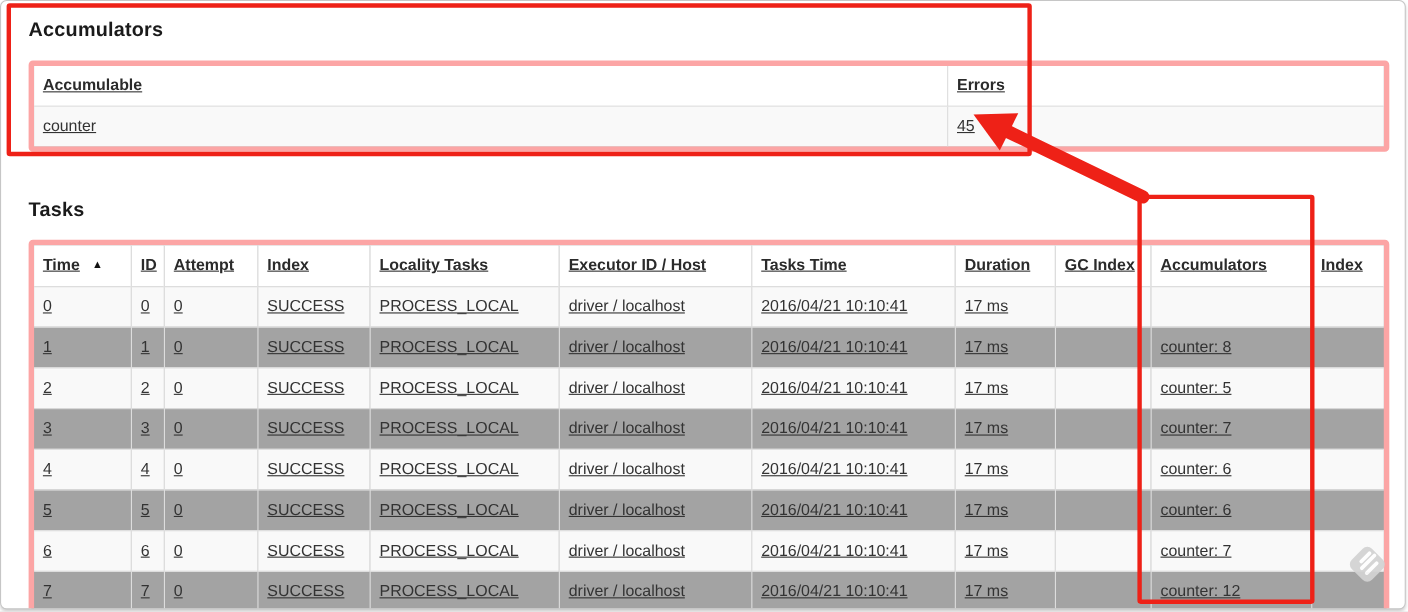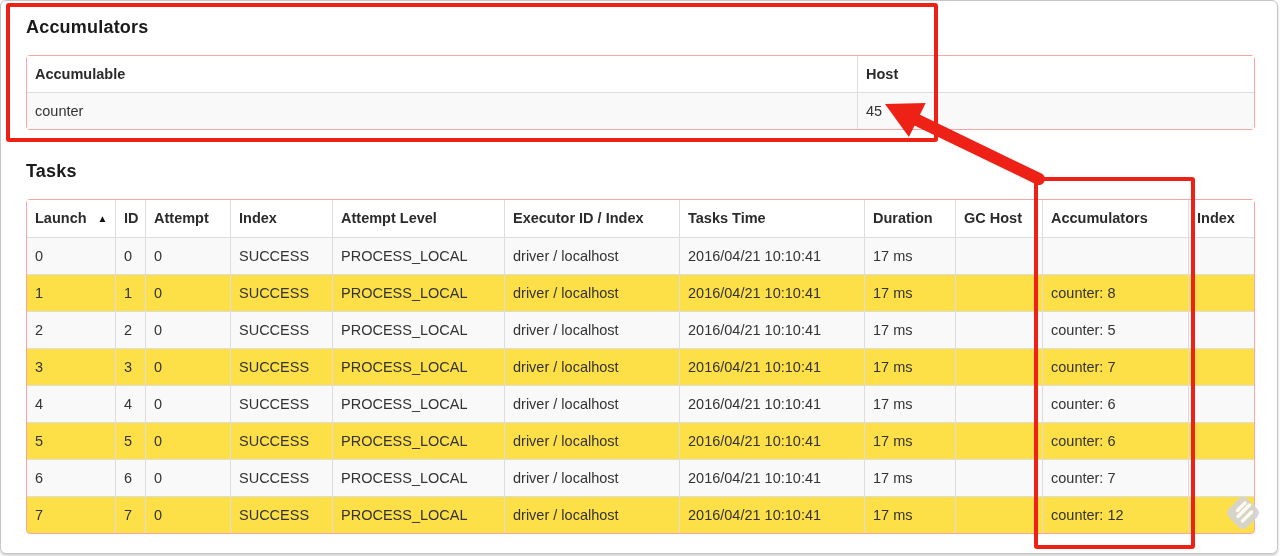--- a/index.html
+++ b/index.html
@@ -21,32 +21,33 @@
   }
   .content { padding: 4px 26px 0 25px; }
 
   h4.section-title {
     font-size: 18px;
     font-weight: bold;
     color: #1a1a1a;
     letter-spacing: 0.2px;
   }
   .title-accumulators { padding-top: 12px; margin-bottom: 17px; }
-  .title-tasks       { margin-top: 31px; margin-bottom: 17px; }
+  .title-tasks       { margin-top: 42px; margin-bottom: 17px; }
 
   table.tbl {
     table-layout: fixed;
     border-collapse: separate;
     border-spacing: 0;
     width: 1227px;
-    background: #fde047;
-    border: 1px solid #fca5a5;
+    background: #a3a3a3;
+    border: 5px solid #fca5a5;
     border-radius: 4px;
     font-size: 14.5px;
     color: #333;
+    text-decoration: underline;
   }
   .tbl th, .tbl td {
     box-sizing: border-box;
     padding: 8px;
     line-height: 20px;
     text-align: left;
     vertical-align: top;
     border-left: 1px solid #ddd;
     white-space: nowrap;
     overflow: hidden;
@@ -95,21 +96,21 @@
       <colgroup>
         <col style="width:830px">
         <col style="width:397px">
       </colgroup>
       <thead>
         <tr>
           <th>
             <span>Accumulable</span>
           </th>
           <th>
-            <span>Host</span>
+            <span>Errors</span>
           </th>
         </tr>
       </thead>
       <tbody>
           <tr>
             <td>counter</td>
             <td>45</td>
           </tr>
         </tbody>
     </table>
@@ -126,30 +127,30 @@
           <col style="width:175px">
         <col style="width:185px">
           <col style="width:91px">
           <col style="width:87px">
         <col style="width:146px">
           <col style="width:66px">
       </colgroup>
       <thead>
         <tr>
           <th>
-            <span>Launch</span><span class="sort-icon">▲</span>
+            <span>Time</span><span class="sort-icon">▲</span>
           </th>
           <th><span>ID</span></th>
           <th><span>Attempt</span></th>
           <th><span>Index</span></th>
-          <th><span>Attempt Level</span></th>
-          <th><span>Executor ID / Index</span></th>
+          <th><span>Locality Tasks</span></th>
+          <th><span>Executor ID / Host</span></th>
           <th><span>Tasks Time</span></th>
           <th><span>Duration</span></th>
-          <th><span>GC Host</span></th>
+          <th><span>GC Index</span></th>
           <th><span>Accumulators</span></th>
           <th><span>Index</span></th>
         </tr>
       </thead>
       <tbody>
           <tr>
             <td>0</td>
             <td>0</td>
             <td>0</td>
             <td>SUCCESS</td>

